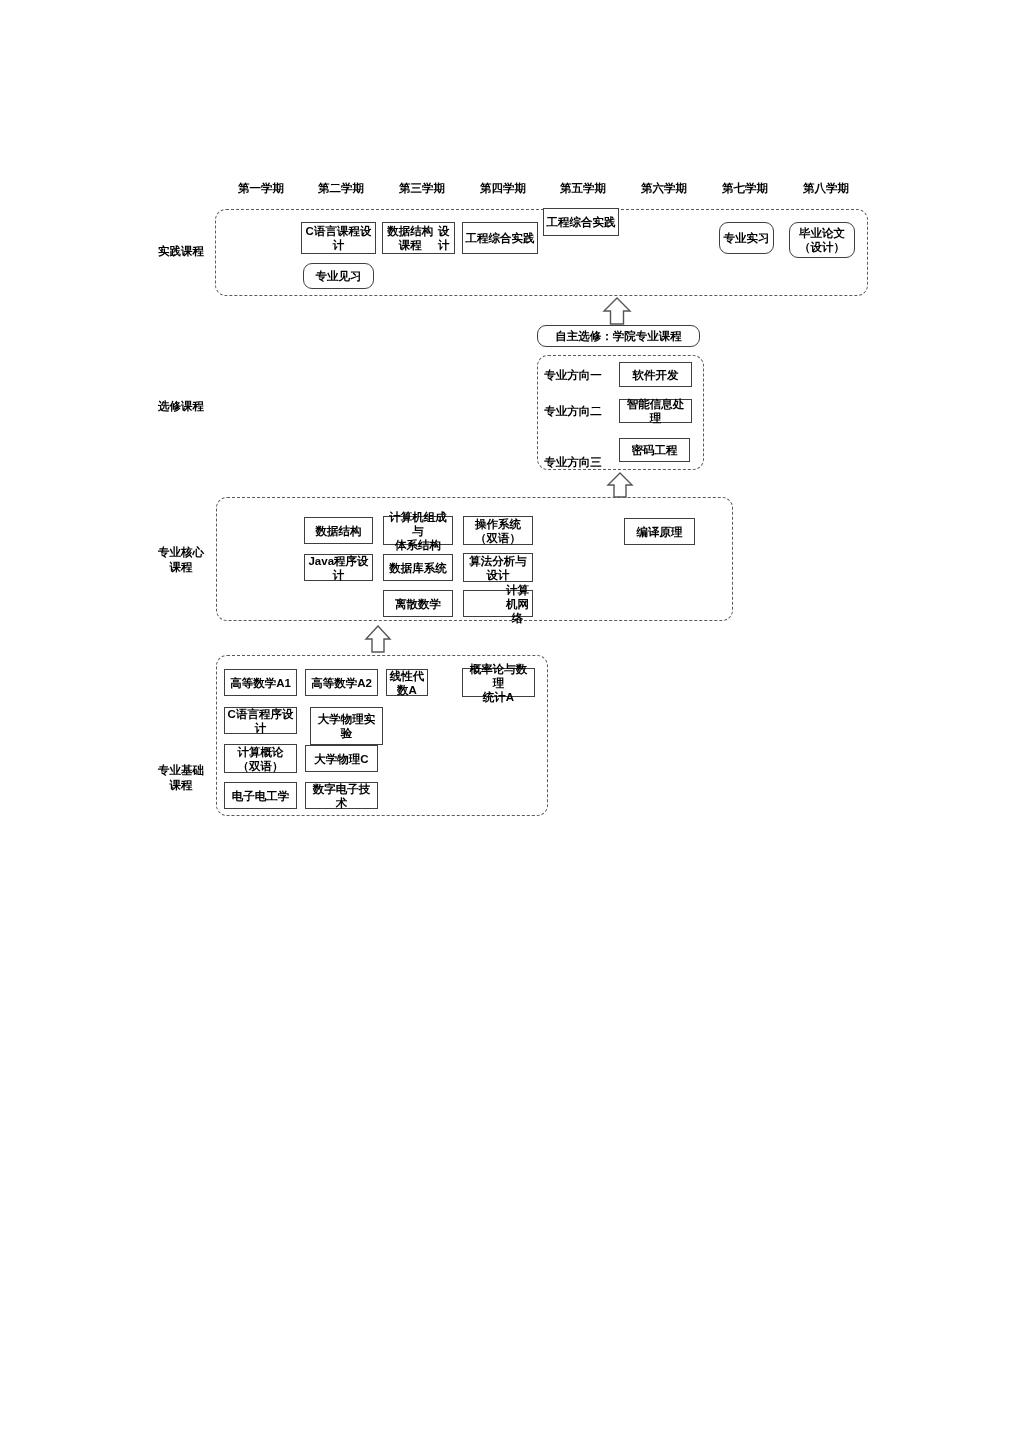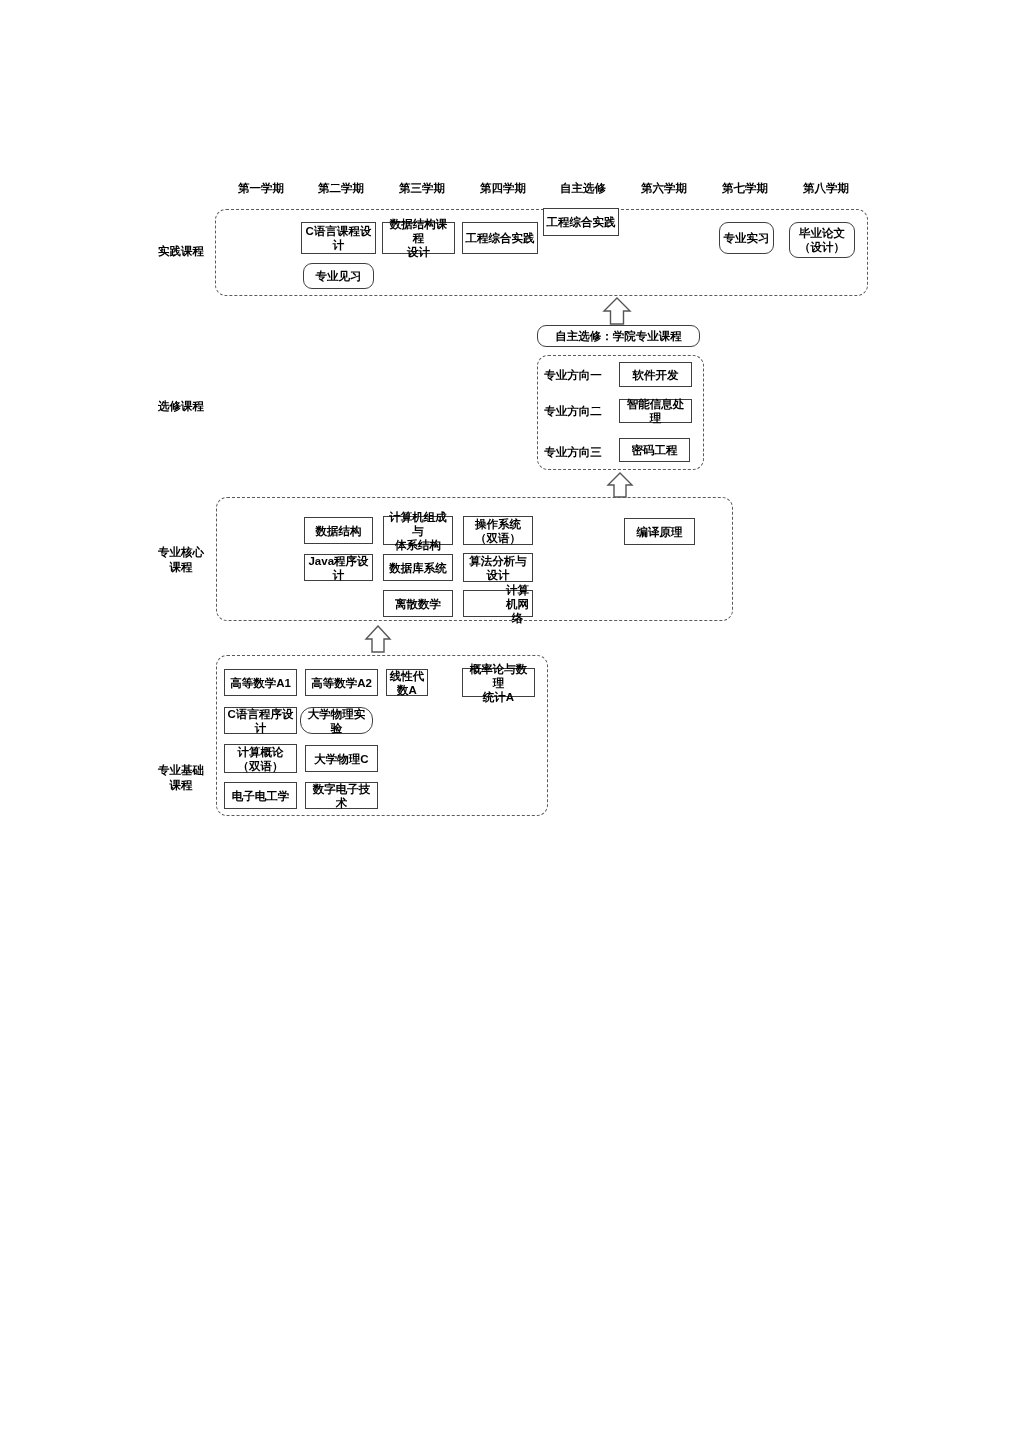--- a/index.html
+++ b/index.html
@@ -74,21 +74,21 @@
 </head>
 <body>
 
 <div id="canvas">
 
 
   <div class="sem-head" style="left:226px;width:70px;">第一学期</div>
   <div class="sem-head" style="left:306px;width:70px;">第二学期</div>
   <div class="sem-head" style="left:387px;width:70px;">第三学期</div>
   <div class="sem-head" style="left:468px;width:70px;">第四学期</div>
-  <div class="sem-head" style="left:548px;width:70px;">自主选修</div>
+  <div class="sem-head" style="left:548px;width:70px;">第五学期</div>
   <div class="sem-head" style="left:629px;width:70px;">第六学期</div>
   <div class="sem-head" style="left:710px;width:70px;">第七学期</div>
   <div class="sem-head" style="left:791px;width:70px;">第八学期</div>
 
   <div class="row-label" style="left:148px;top:244px;width:66px;">实践课程</div>
 
   <div class="row-label" style="left:148px;top:399px;width:66px;">选修课程</div>
 
   <div class="row-label" style="left:148px;top:545px;width:66px;">
     <span>专业核心</span><br>
@@ -97,21 +97,21 @@
 
   <div class="row-label" style="left:148px;top:727px;width:66px;margin-top:36px;">
     <span>专业基础</span><br>
     <span>课程</span>
   </div>
 
   <div class="group-dashed" style="left:215px;top:209px;width:653px;height:87px;"></div>
 
   <div class="box" style="left:301px;top:222px;width:75px;height:32px;">C语言课程设计</div>
 
-  <div class="box" style="left:382px;top:222px;width:73px;height:32px;flex-direction:column;">
+  <div class="box" style="left:382px;top:222px;width:73px;height:32px;flex-direction:row;">
     <span>数据结构课程</span>
     <span>设计</span>
   </div>
 
   <div class="box" style="left:462px;top:222px;width:76px;height:32px;">工程综合实践</div>
 
   <div class="box" style="left:543px;top:208px;width:76px;height:28px;">工程综合实践</div>
 
   <div class="box rounded" style="left:719px;top:222px;width:55px;height:32px;">专业实习</div>
 
@@ -132,21 +132,21 @@
   <div class="box wide-round" style="left:537px;top:325px;width:163px;height:22px;">自主选修：学院专业课程</div>
 
   <div class="group-dashed" style="left:537px;top:355px;width:167px;height:115px;"></div>
 
   <div class="plain-label" style="left:541px;top:366px;width:64px;height:18px;">专业方向一</div>
   <div class="box" style="left:619px;top:362px;width:73px;height:25px;">软件开发</div>
 
   <div class="plain-label" style="left:541px;top:402px;width:64px;height:18px;">专业方向二</div>
   <div class="box" style="left:619px;top:399px;width:73px;height:24px;">智能信息处理</div>
 
-  <div class="plain-label" style="left:541px;top:443px;width:64px;height:18px;">专业方向三</div>
+  <div class="plain-label" style="left:541px;top:453px;width:64px;height:18px;">专业方向三</div>
   <div class="box" style="left:619px;top:438px;width:71px;height:24px;">密码工程</div>
 
   <div class="arrow-up" style="left:605px;top:472px;">
     <svg width="30" height="26" viewBox="0 0 30 26">
       <polygon points="15,1 27,13 21,13 21,25 9,25 9,13 3,13" fill="#ffffff" stroke="#555555" stroke-width="1.4" stroke-linejoin="miter"></polygon>
     </svg>
   </div>
 
   <div class="group-dashed" style="left:216px;top:497px;width:517px;height:124px;"></div>
 
@@ -191,21 +191,21 @@
 
   <div class="box" style="left:386px;top:669px;width:42px;height:27px;">线性代数A</div>
 
   <div class="box" style="left:462px;top:668px;width:73px;height:29px;flex-direction:column;">
     <span>概率论与数理</span>
     <span>统计A</span>
   </div>
 
   <div class="box" style="left:224px;top:707px;width:73px;height:27px;">C语言程序设计</div>
 
-  <div class="box" style="left:300px;top:707px;width:73px;height:27px;border-radius:12px;">大学物理实验</div>
+  <div class="box" style="left:310px;top:707px;width:73px;height:38px;">大学物理实验</div>
 
   <div class="box" style="left:224px;top:744px;width:73px;height:29px;flex-direction:column;">
     <span>计算概论</span>
     <span>（双语）</span>
   </div>
 
   <div class="box" style="left:305px;top:745px;width:73px;height:27px;">大学物理C</div>
 
   <div class="box" style="left:224px;top:782px;width:73px;height:27px;">电子电工学</div>
 

